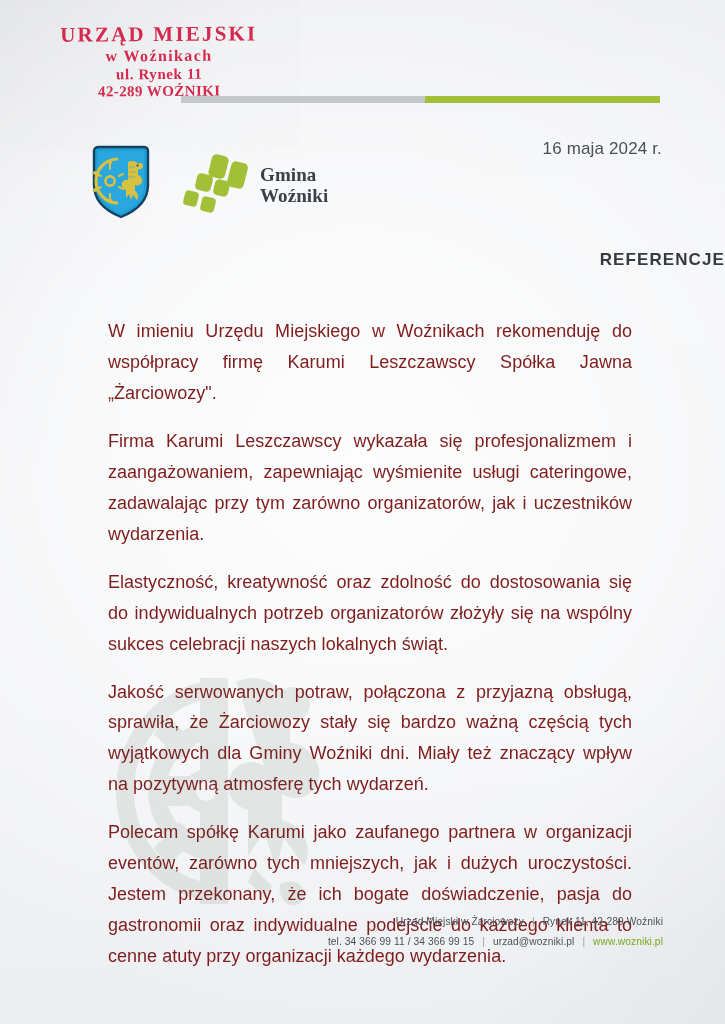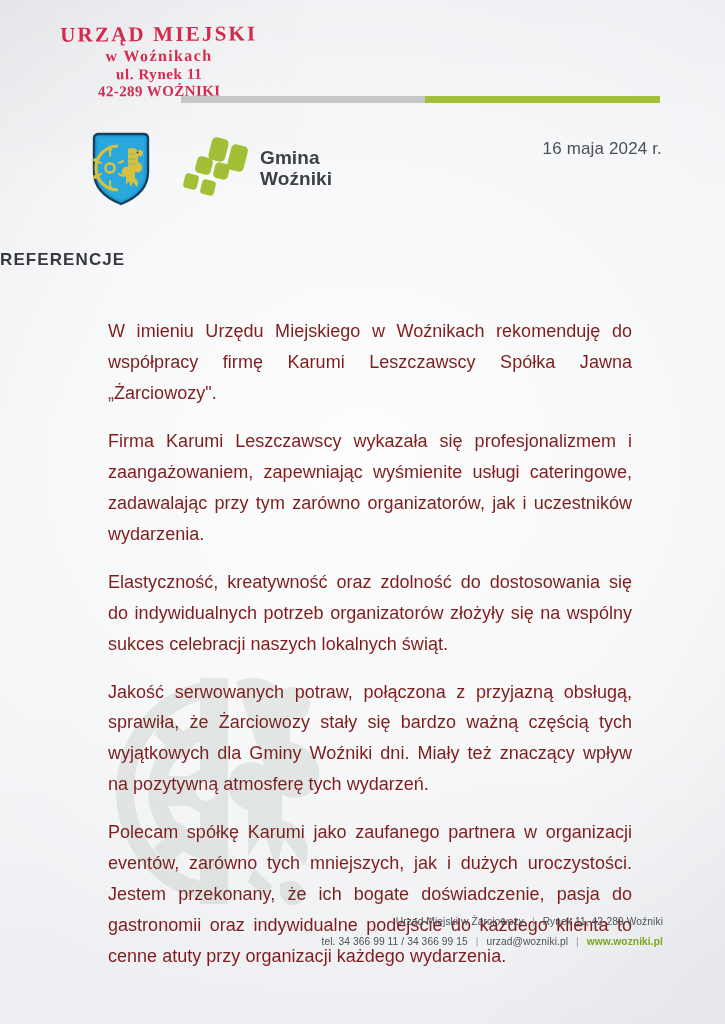--- a/index.html
+++ b/index.html
@@ -88,23 +88,24 @@
   #divider .seg-green {
     flex: 1;
     height: 100%;
     background: #a2c037;
   }
 
   
   #logo-row {
     position: absolute;
     left: 88px;
-    top: 132px;
+    top: 145px;
     display: flex;
-    align-items: center;
+    align-items: flex-end;
+    font-family: Liberation Serif, serif;
   }
   #coat-of-arms { width: 66px; height: 74px; display: block; }
   #gmina-logo-block {
     display: flex;
     align-items: center;
     margin-left: 26px;
   }
   #gmina-mark { width: 72px; height: 66px; display: block; }
   #gmina-wordmark {
     margin-left: 8px;
@@ -124,21 +125,21 @@
     color: #4a5056;
     letter-spacing: 0.15px;
   }
 
   
   #doc-title {
     position: absolute;
     left: 0;
     right: 0;
     top: 250px;
-    text-align: left;
+    text-align: right;
     font-size: 17px;
     font-weight: 700;
     letter-spacing: 1.1px;
     color: #36393d;
   }
 
   
   #body-text {
     position: absolute;
     left: 108px;
@@ -222,21 +223,21 @@
     position: absolute;
     right: 62px;
     top: 912px;
     text-align: right;
     color: #4b5157;
     font-size: 10.2px;
     line-height: 1.95;
     letter-spacing: 0.1px;
   }
   #footer .sep { color: #9aa0a6; padding: 0 5px; }
-  #footer .site { color: #7aa51f; font-weight: 700; }
+  #footer .site { color: #7aa51f; font-weight: 400; }
 </style>
 </head>
 <body>
 
 <div id="page">
 
   <div id="paper-texture"></div>
 
   <svg id="paper-grain" xmlns="http://www.w3.org/2000/svg">
     <filter id="grainFilter">

